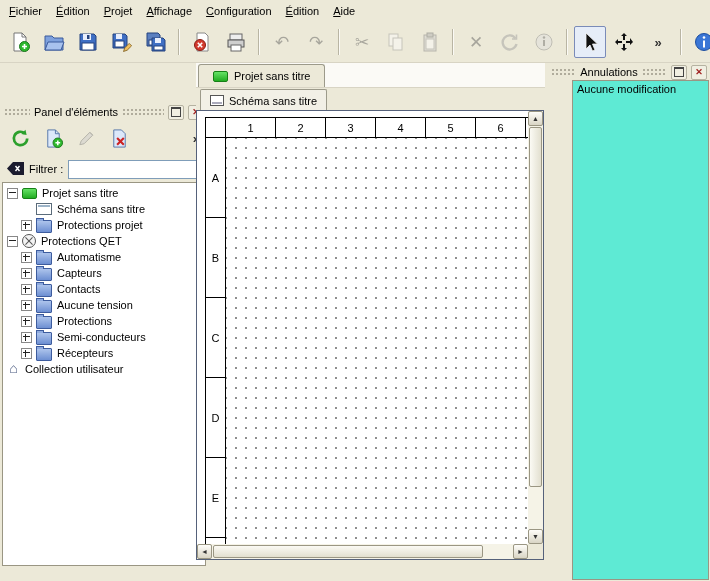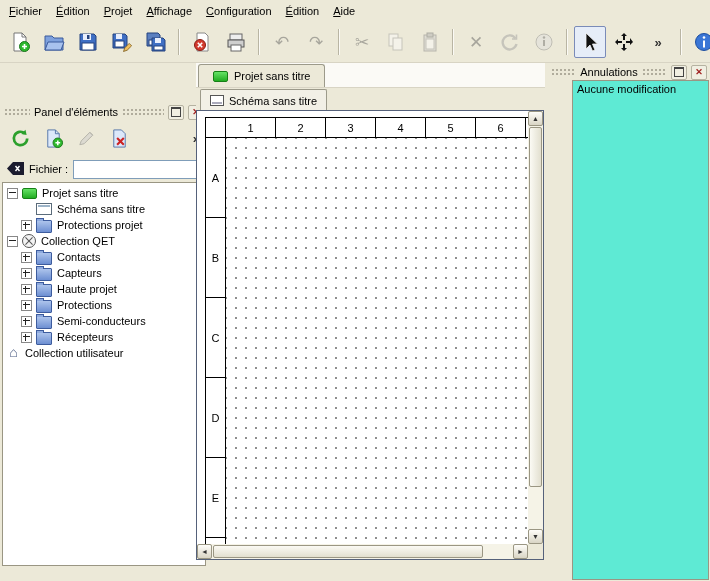--- a/index.html
+++ b/index.html
@@ -267,21 +267,21 @@
       </div>
       <span class="chev">»</span>
     </div>
     <div class="filter-row">
       <span>
         <svg width="17" height="13" viewBox="0 0 17 13">
             <path d="M6 0h11v13H6L0 6.5z" fill="#1b1b2e"></path>
             <path d="M8.5 4l4 5M12.5 4l-4 5" stroke="#fff" stroke-width="1.4"></path>
           </svg>
       </span>
-      <span>Fichier :</span>
+      <span>Filtrer :</span>
       <input class="filter-input" type="text" value="" style="">
     </div>
     <div class="tree">
       <div class="tree-row lv0">
         <span class="exp"></span>
         <span class="ticon project"></span>
         <span>Projet sans titre</span>
       </div>
       <div class="tree-row lv1">
         <span class="exp hidden"></span>
@@ -289,36 +289,41 @@
         <span>Schéma sans titre</span>
       </div>
       <div class="tree-row lv1">
         <span class="exp plus"></span>
         <span class="ticon folder"></span>
         <span>Protections projet</span>
       </div>
       <div class="tree-row lv0">
         <span class="exp"></span>
         <span class="ticon qet"></span>
-        <span>Collection QET</span>
+        <span>Protections QET</span>
+      </div>
+      <div class="tree-row lv1">
+        <span class="exp plus"></span>
+        <span class="ticon folder"></span>
+        <span>Automatisme</span>
+      </div>
+      <div class="tree-row lv1">
+        <span class="exp plus"></span>
+        <span class="ticon folder"></span>
+        <span>Capteurs</span>
       </div>
       <div class="tree-row lv1">
         <span class="exp plus"></span>
         <span class="ticon folder"></span>
         <span>Contacts</span>
       </div>
       <div class="tree-row lv1">
         <span class="exp plus"></span>
         <span class="ticon folder"></span>
-        <span>Capteurs</span>
-      </div>
-      <div class="tree-row lv1">
-        <span class="exp plus"></span>
-        <span class="ticon folder"></span>
-        <span>Haute projet</span>
+        <span>Aucune tension</span>
       </div>
       <div class="tree-row lv1">
         <span class="exp plus"></span>
         <span class="ticon folder"></span>
         <span>Protections</span>
       </div>
       <div class="tree-row lv1">
         <span class="exp plus"></span>
         <span class="ticon folder"></span>
         <span>Semi-conducteurs</span>

